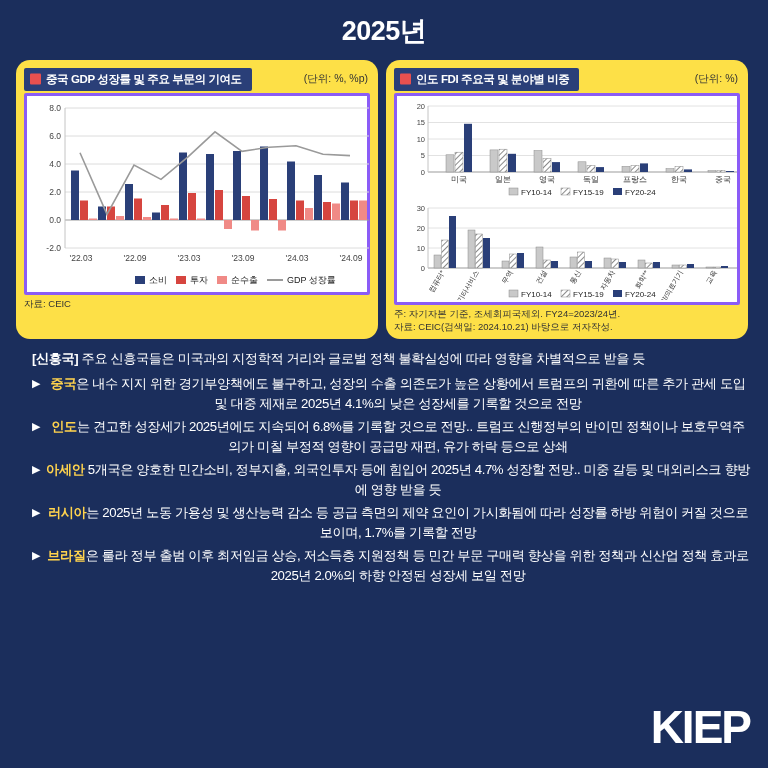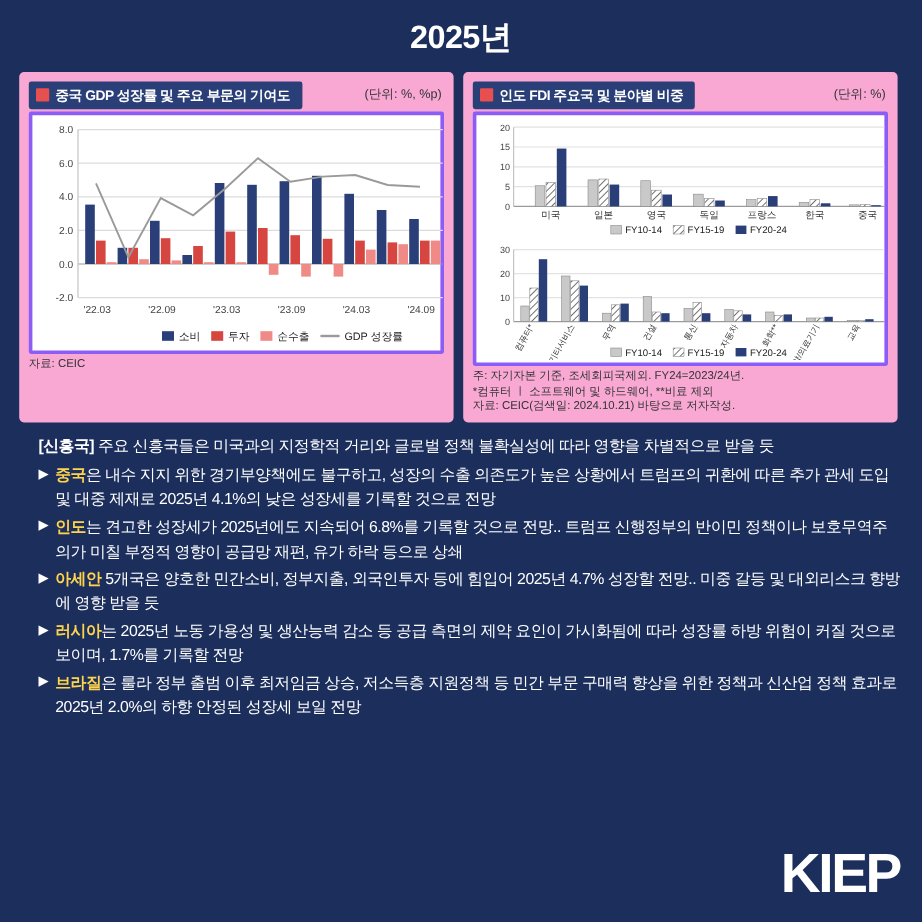--- a/index.html
+++ b/index.html
@@ -21,22 +21,22 @@
     padding-top: 16px;
     letter-spacing: -0.5px;
   }
   
   .panels {
     display: flex;
     gap: 8px;
     padding: 12px 16px 0 16px;
   }
   .panel {
-    background: #f9a8d4;
-    border-radius: 4px;
+    background: #fde047;
+    border-radius: 14px;
     padding: 8px 8px 6px 8px;
     position: relative;
   }
   .panel.left { width: 362px; }
   .panel.right { width: 362px; }
   .panel-head {
     display: flex;
     align-items: center;
     justify-content: space-between;
     margin-bottom: 2px;
@@ -93,21 +93,21 @@
     display: flex;
     margin-bottom: 3px;
   }
   .bullet .mark {
     color: #ffffff;
     font-size: 11px;
     line-height: 1.75;
     margin-right: 6px;
     flex: 0 0 auto;
   }
-  .bullet .txt { flex: 1 1 auto; }
+  .bullet .txt { flex: 1 1 auto; text-align: center; }
   .kw { color: #ffd34d; font-weight: bold; }
   
   .logo {
     position: absolute;
     right: 18px;
     bottom: 14px;
     color: #ffffff;
     font-size: 46px;
     font-weight: bold;
     letter-spacing: -2px;
@@ -374,21 +374,20 @@
           <rect x="160" y="190" width="9" height="7" fill="url(#hatch)" stroke="#8a8a8a" stroke-width="0.5"></rect>
           <text x="172" y="196.5">FY15-19</text>
           <rect x="212" y="190" width="9" height="7" fill="#2a3f78"></rect>
           <text x="224" y="196.5">FY20-24</text>
         </g>
       </svg>
     </div>
 
     <div class="source">
       <div>주: 자기자본 기준, 조세회피국제외. FY24=2023/24년.</div>
-      <div>*컴퓨터 ㅣ 소프트웨어 및 하드웨어, **비료 제외</div>
       <div>자료: CEIC(검색일: 2024.10.21) 바탕으로 저자작성.</div>
     </div>
   </div>
 </div>
 
 <div class="body-text">
   <div class="lead">
     <b>[신흥국]</b><span> 주요 신흥국들은 미국과의 지정학적 거리와 글로벌 정책 불확실성에 따라 영향을 차별적으로 받을 듯</span>
   </div>
 

